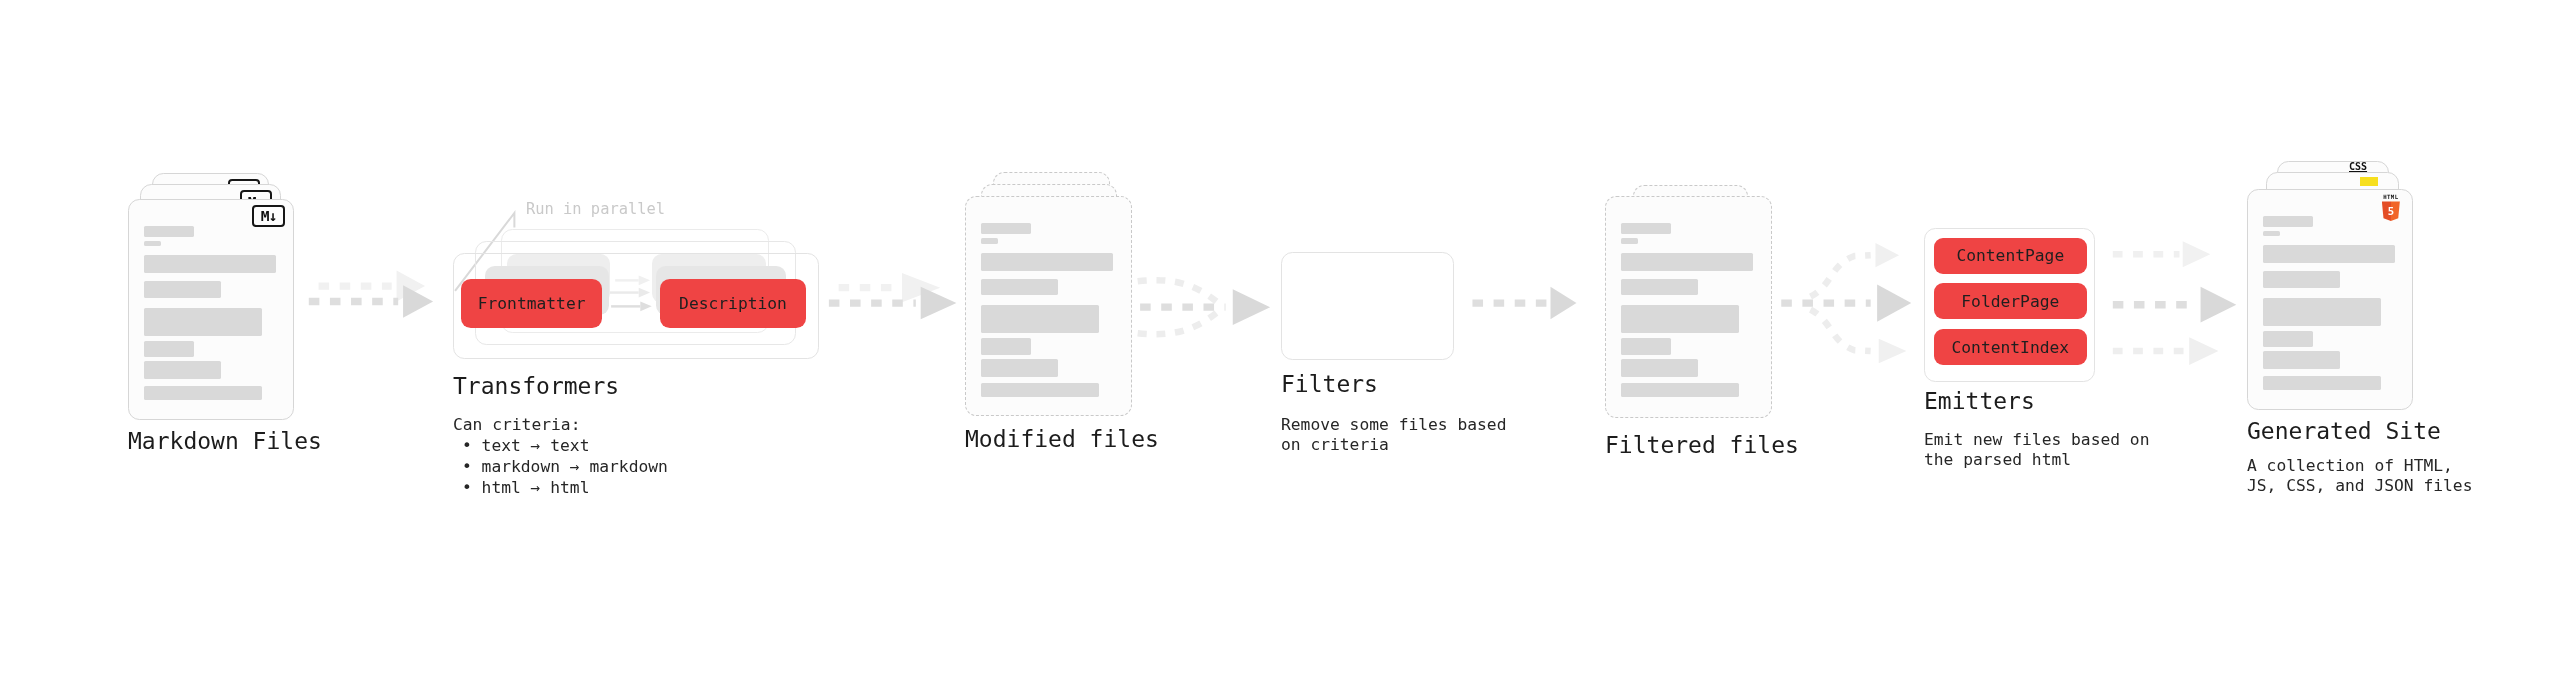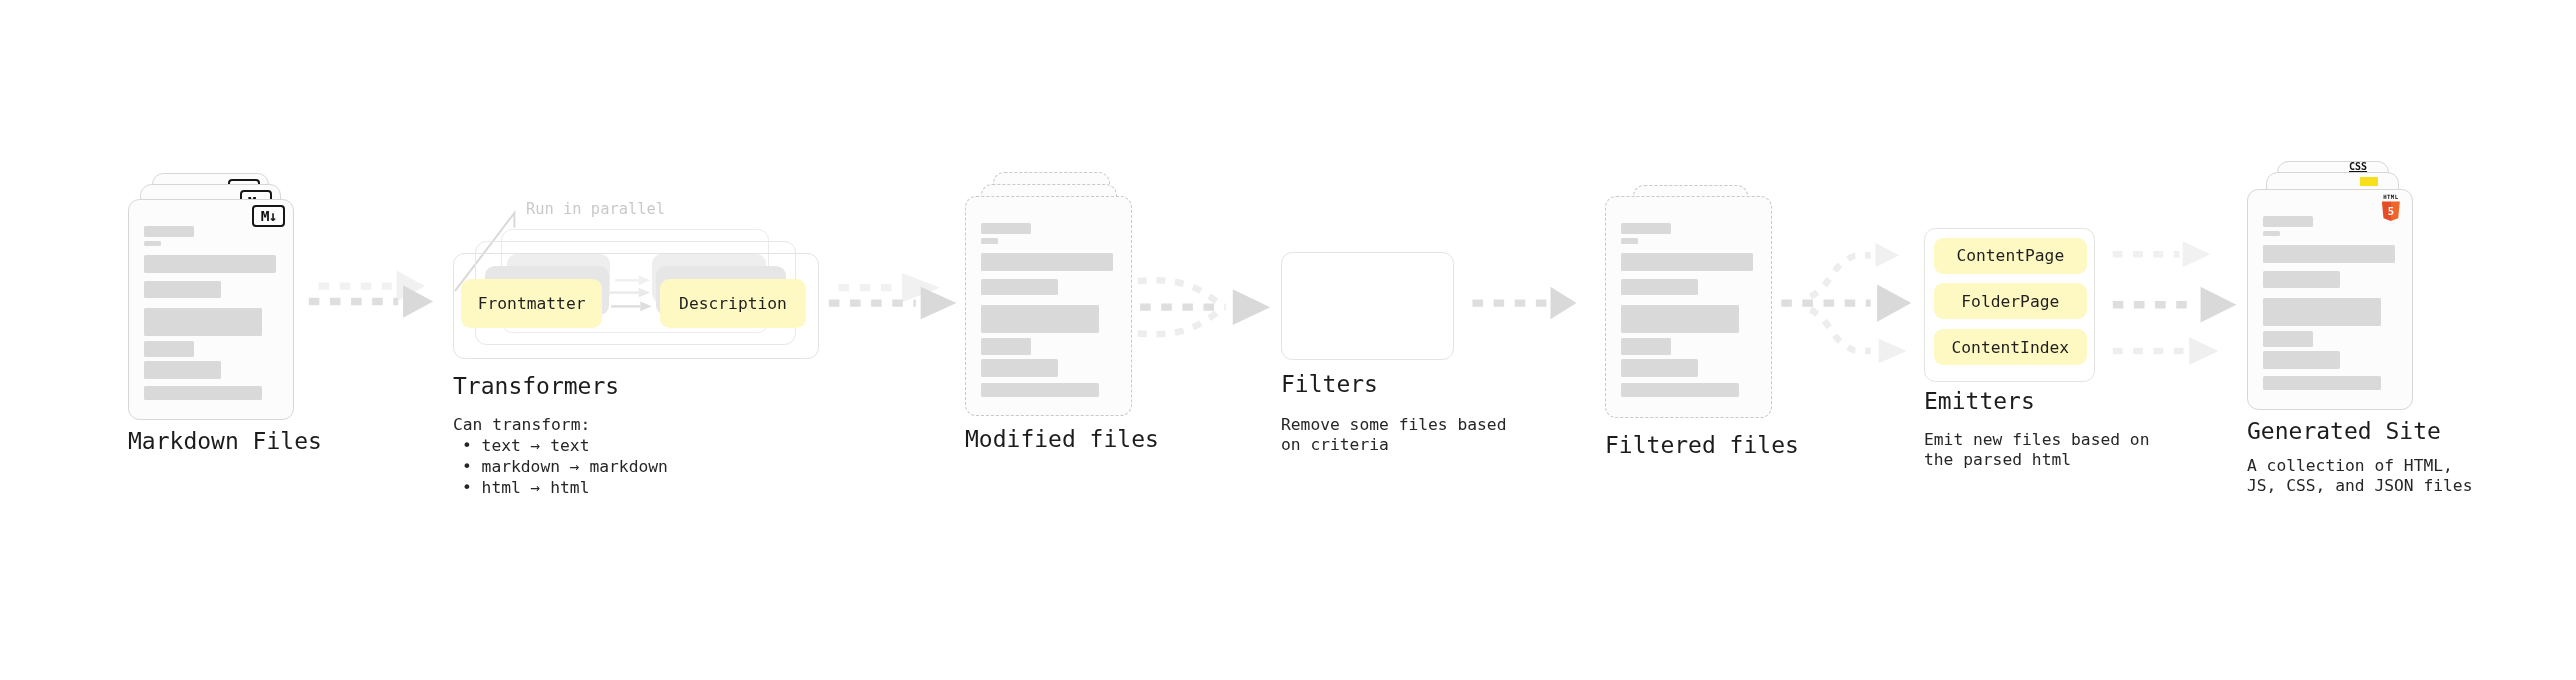--- a/index.html
+++ b/index.html
@@ -50,21 +50,21 @@
     clip-path:polygon(0 0,100% 0,91% 86%,50% 100%,9% 86%);
     display:flex; align-items:center; justify-content:center;
     color:#ffffff; font-size:10.6px; font-weight:bold;
   }
 
   
   .frame { position:absolute; border:1.6px solid #e3e3e3; border-radius:11.4px; background:transparent; }
   .frame.ghost1 { border-color:#e7e7e7; }
   .frame.ghost2 { border-color:#ebebeb; }
   .node {
-    position:absolute; background:#fef9c3; border-radius:9.8px;
+    position:absolute; background:#ef4444; border-radius:9.8px;
     display:flex; align-items:center; justify-content:center;
     font-size:16.3px; color:#1f1f1f; white-space:nowrap;
   }
   .node.ghost1 { background:#e6e6e6; }
   .node.ghost2 { background:#eeeeee; }
 
   
   .stage-label { position:absolute; font-size:23px; color:#1c1c1c; white-space:nowrap; }
   .stage-desc  { position:absolute; font-size:16.3px; color:#262626; white-space:nowrap; }
   .stage-desc div { line-height:20.3px; }
@@ -170,21 +170,21 @@
     <div class="frame" style="left:0; top:24.4px; width:366px; height:106px;"></div>
     <div class="node ghost2" style="left:54px; top:25px; width:103px; height:49px;"></div>
     <div class="node ghost1" style="left:32px; top:37px; width:124px; height:49px;"></div>
     <div class="node" style="left:8.1px; top:50px; width:141px; height:49px;">Frontmatter</div>
     <div class="node ghost2" style="left:199px; top:25px; width:114px; height:49px;"></div>
     <div class="node ghost1" style="left:203px; top:37px; width:130px; height:49px;"></div>
     <div class="node" style="left:207px; top:50px; width:146px; height:49px;">Description</div>
   </div>
   <div class="stage-label" style="left:453px; top:373px;">Transformers</div>
   <div class="stage-desc" style="left:453px; top:414px;">
-    <div style="line-height:21px;">Can transform:</div>
+    <div style="line-height:21px;">Can criteria:</div>
     <div class="indent" style="line-height:21px;">• text → text</div>
     <div class="indent" style="line-height:21px;">• markdown → markdown</div>
     <div class="indent" style="line-height:21px;">• html → html</div>
   </div>
 
   <div class="doc-stack" style="left:965px; top:172px; width:167px; height:245px;">
     <div class="page dashed" style="left:28.4px; top:0; width:117px; height:73px; z-index:1;"></div>
     <div class="page dashed" style="left:16.3px; top:12.2px; width:136px; height:89px; z-index:2;"></div>
     <div class="page dashed" style="left:0; top:24.4px; width:167px; height:220px; z-index:3;">
       <div class="bars">

